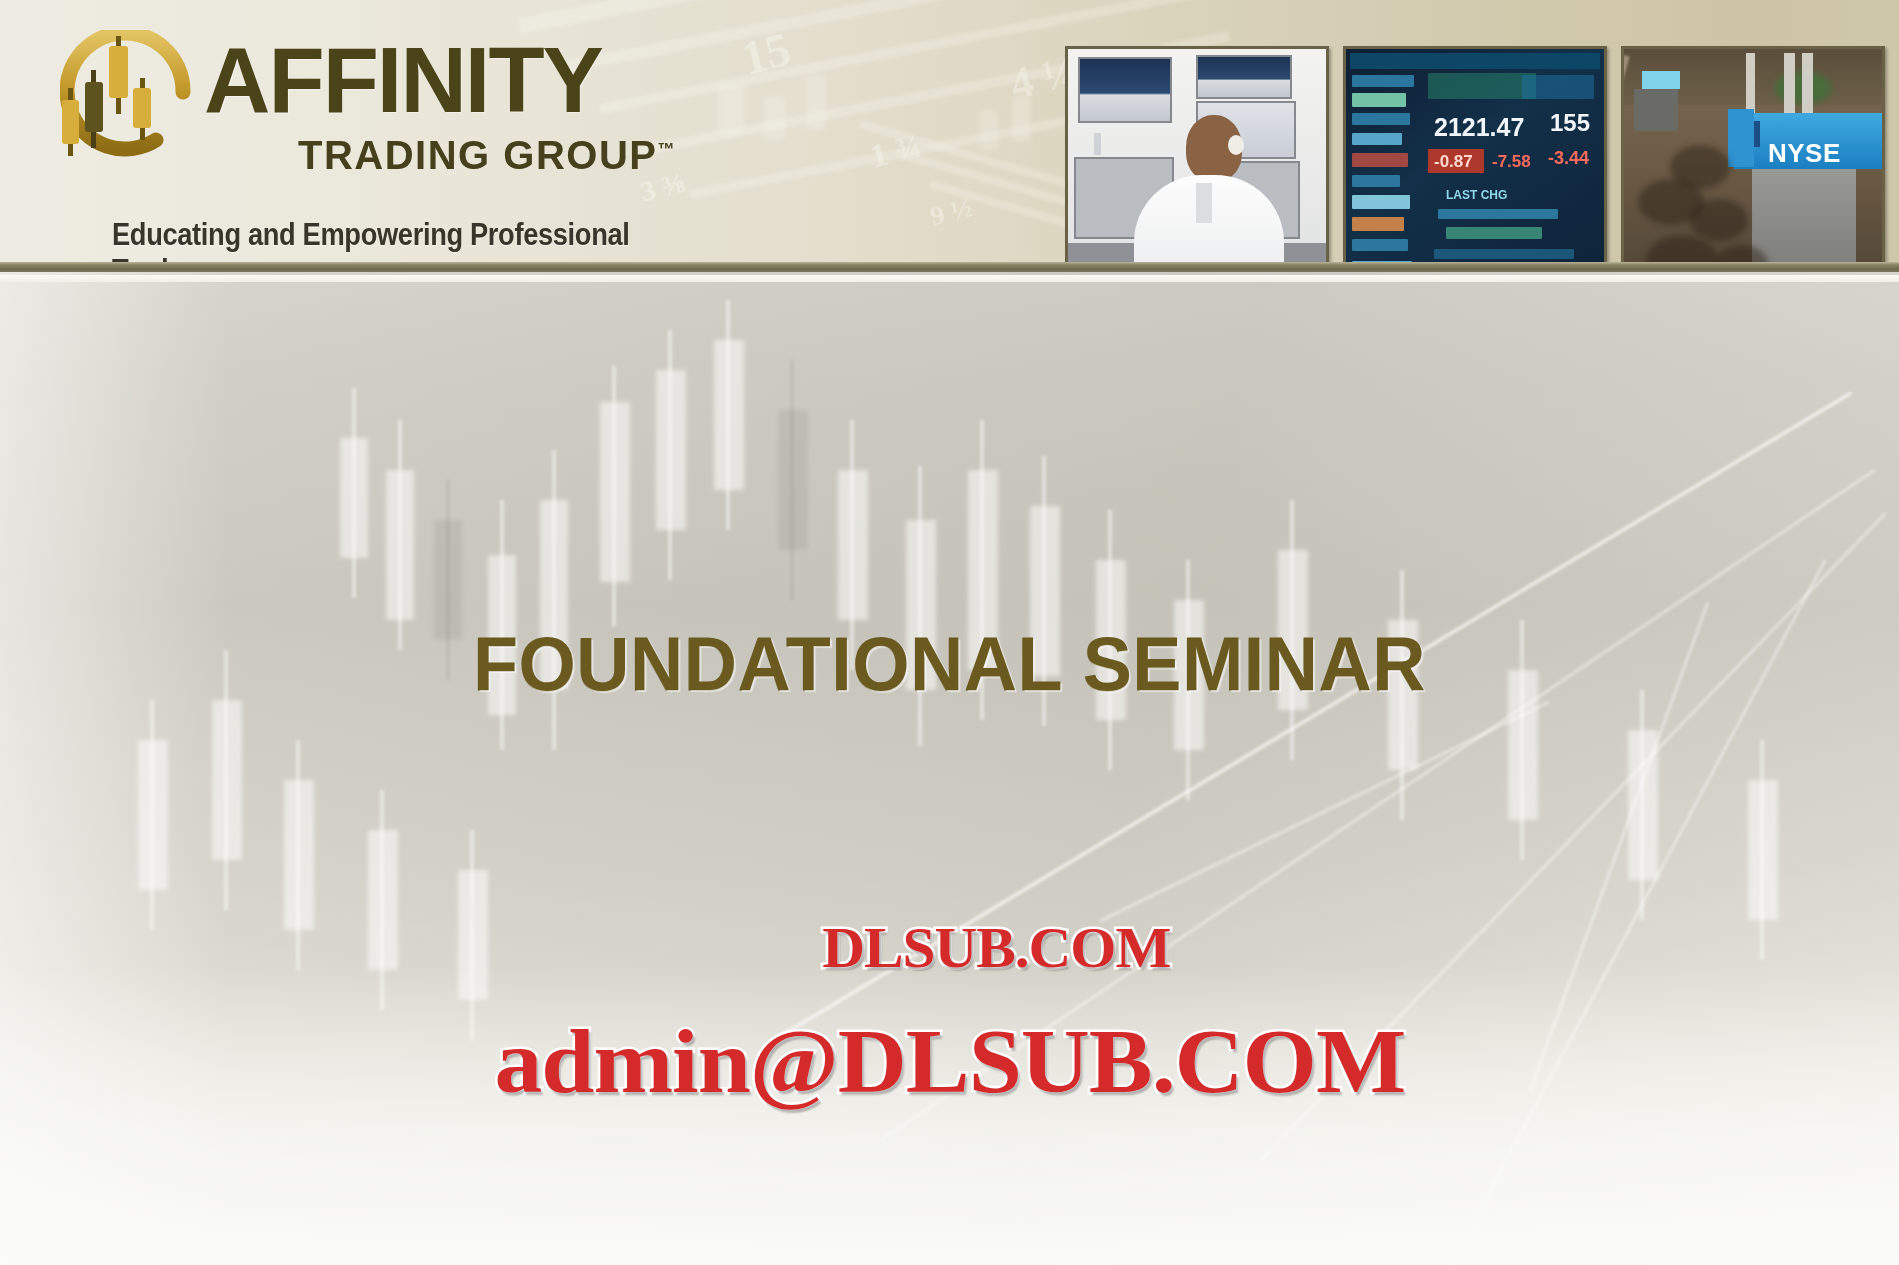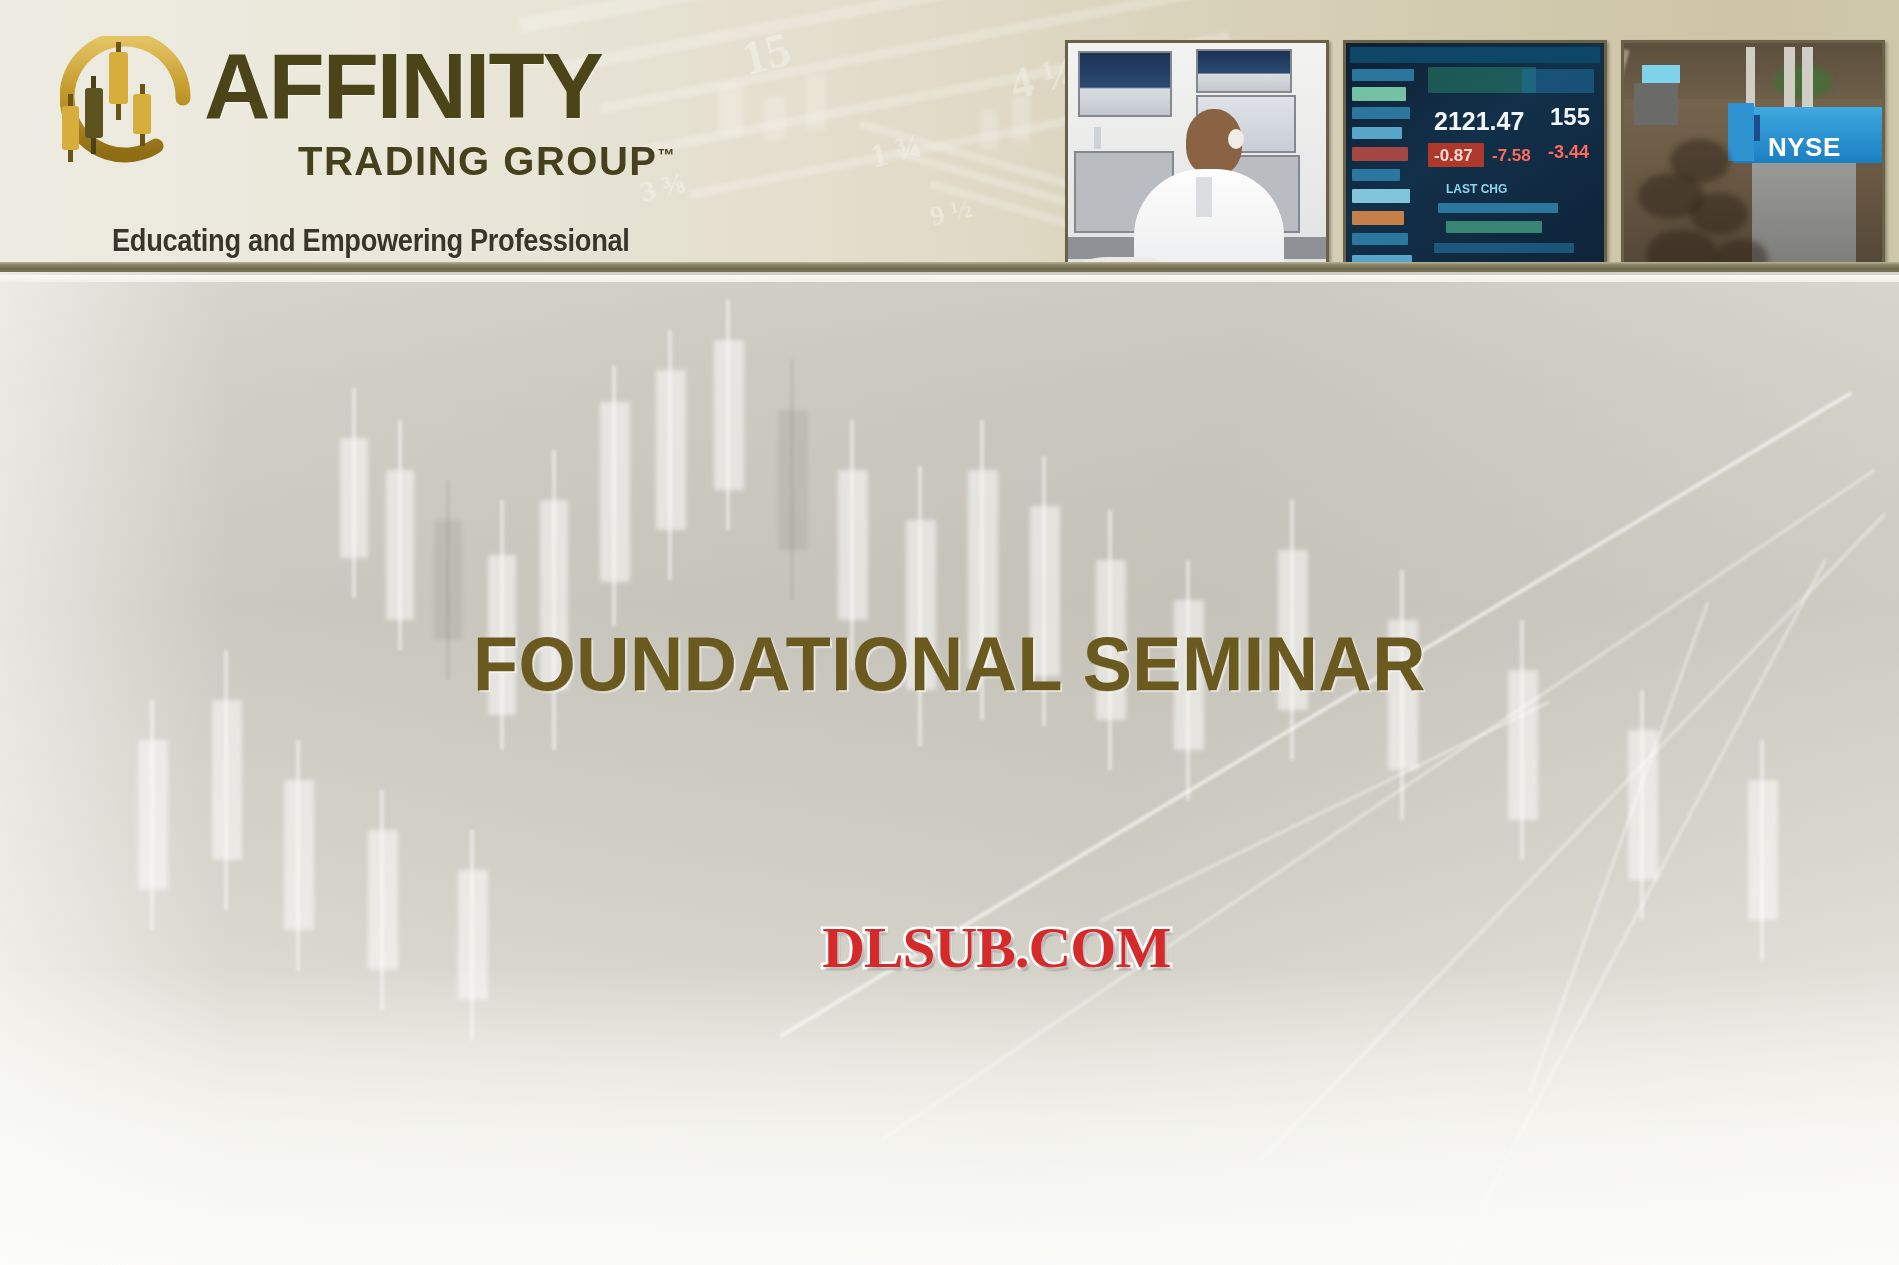--- a/index.html
+++ b/index.html
@@ -85,21 +85,21 @@
   .header-divider{
     position:absolute; left:0; top:262px; width:1899px; height:13px;
     background:linear-gradient(to bottom,#b9b49a 0%,#8a8466 22%,#6e6a4e 55%,#7c775b 80%,#c8c4ae 100%);
   }
   .header-divider-hi{
     position:absolute; left:0; top:275px; width:1899px; height:7px;
     background:linear-gradient(to bottom,#fbfaf4,#f0efe8);
   }
 
   
-  .logo-wrap{ position:absolute; left:52px; top:18px; width:700px; height:190px; }
+  .logo-wrap{ position:absolute; left:52px; top:12px; width:700px; height:190px; }
   .logo-mark{ position:absolute; left:8px; top:18px; width:136px; height:136px; }
   .logo-word{
     position:absolute; left:152px; top:22px;
     font-family:"Liberation Sans", sans-serif;
     font-weight:bold; font-size:92px; letter-spacing:-2px;
     color:#4c4419; line-height:1;
     text-shadow:1px 1px 0 rgba(255,255,255,0.45);
   }
   .logo-sub{
     position:absolute; left:246px; top:123px;
@@ -111,21 +111,21 @@
   .logo-tag{
     position:absolute; left:60px; top:205px;
     font-family:"Liberation Sans", sans-serif;
     font-weight:bold; font-size:31px; letter-spacing:-0.4px;
     color:#3a352a;
     transform:scaleX(0.88); transform-origin:0 50%;
     text-shadow:0 1px 0 rgba(255,255,255,0.6);
   }
 
   
-  .thumbs{ position:absolute; left:1065px; top:40px; width:818px; height:268px; }
+  .thumbs{ position:absolute; left:1065px; top:46px; width:818px; height:268px; }
   .thumb{
     position:absolute; top:0; width:258px; height:265px;
     border:3px solid #6a6246; background:#bbb; overflow:hidden;
     box-shadow:2px 2px 3px rgba(0,0,0,0.3);
   }
   .thumb.t1{ left:0; }
   .thumb.t2{ left:278px; }
   .thumb.t3{ left:556px; }
   .thumb-inner{ position:absolute; inset:0; }
 
@@ -419,14 +419,15 @@
 
     </div>
 
     <div class="header-divider"></div>
   </div>
   <div class="header-divider-hi"></div>
 
   <div class="title">FOUNDATIONAL SEMINAR</div>
 
   <div class="wm wm1"><span>DLSUB.COM</span></div>
+  <div class="wm wm2"><span>admin@DLSUB.COM</span></div>
 
 </div>
 
 </body></html>

